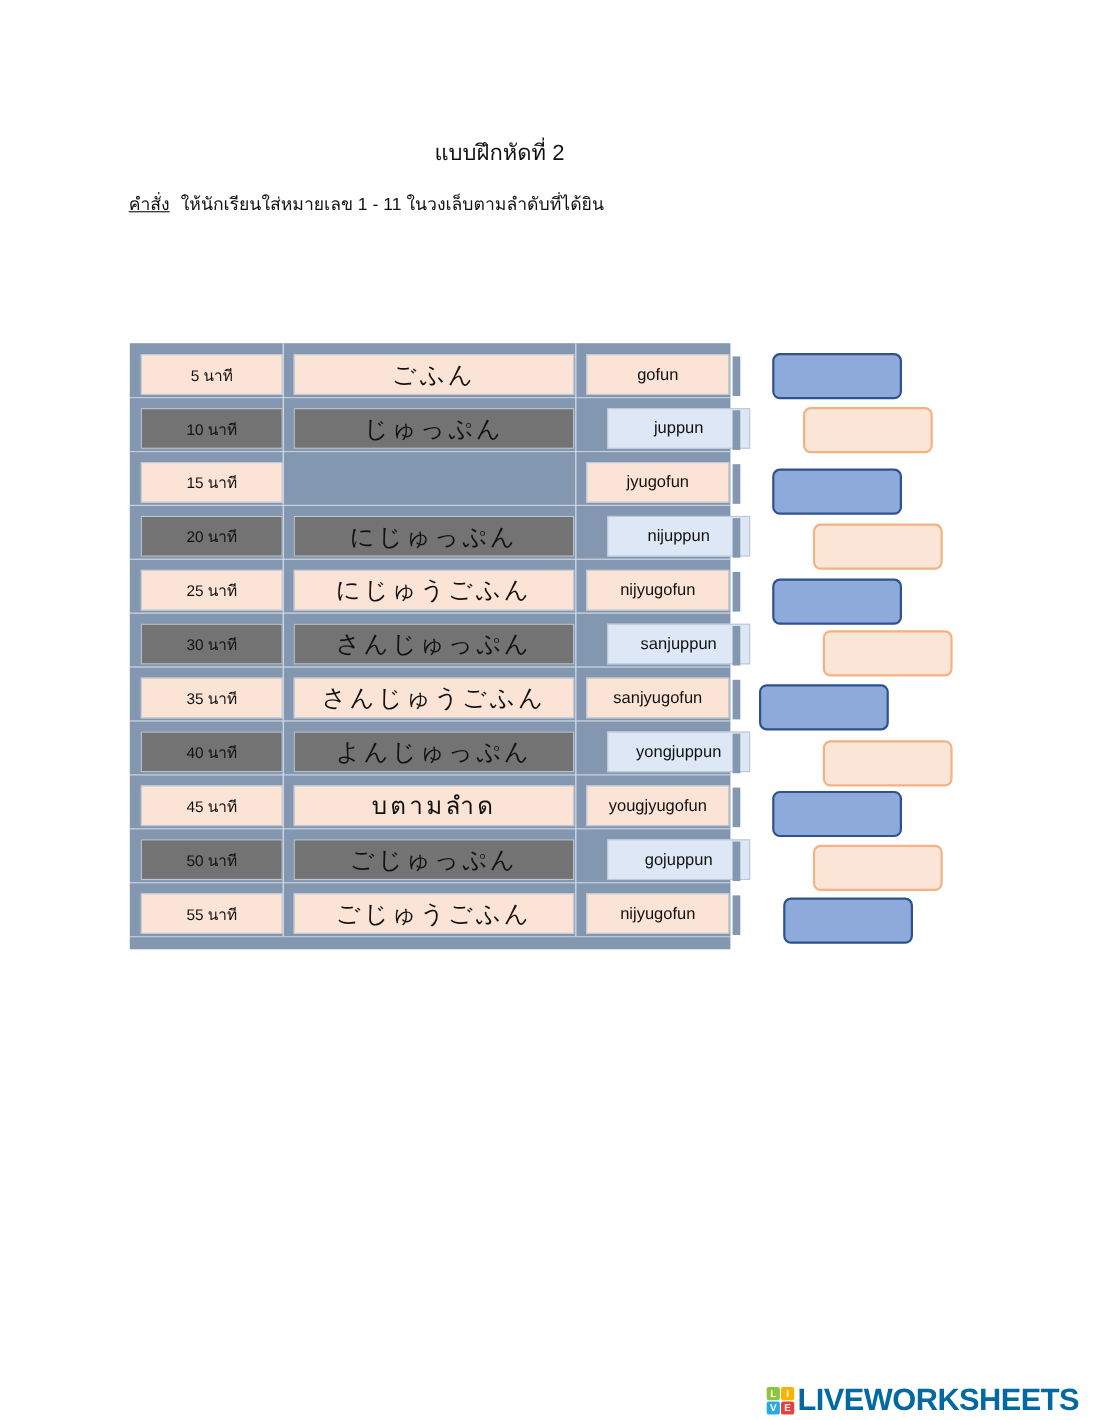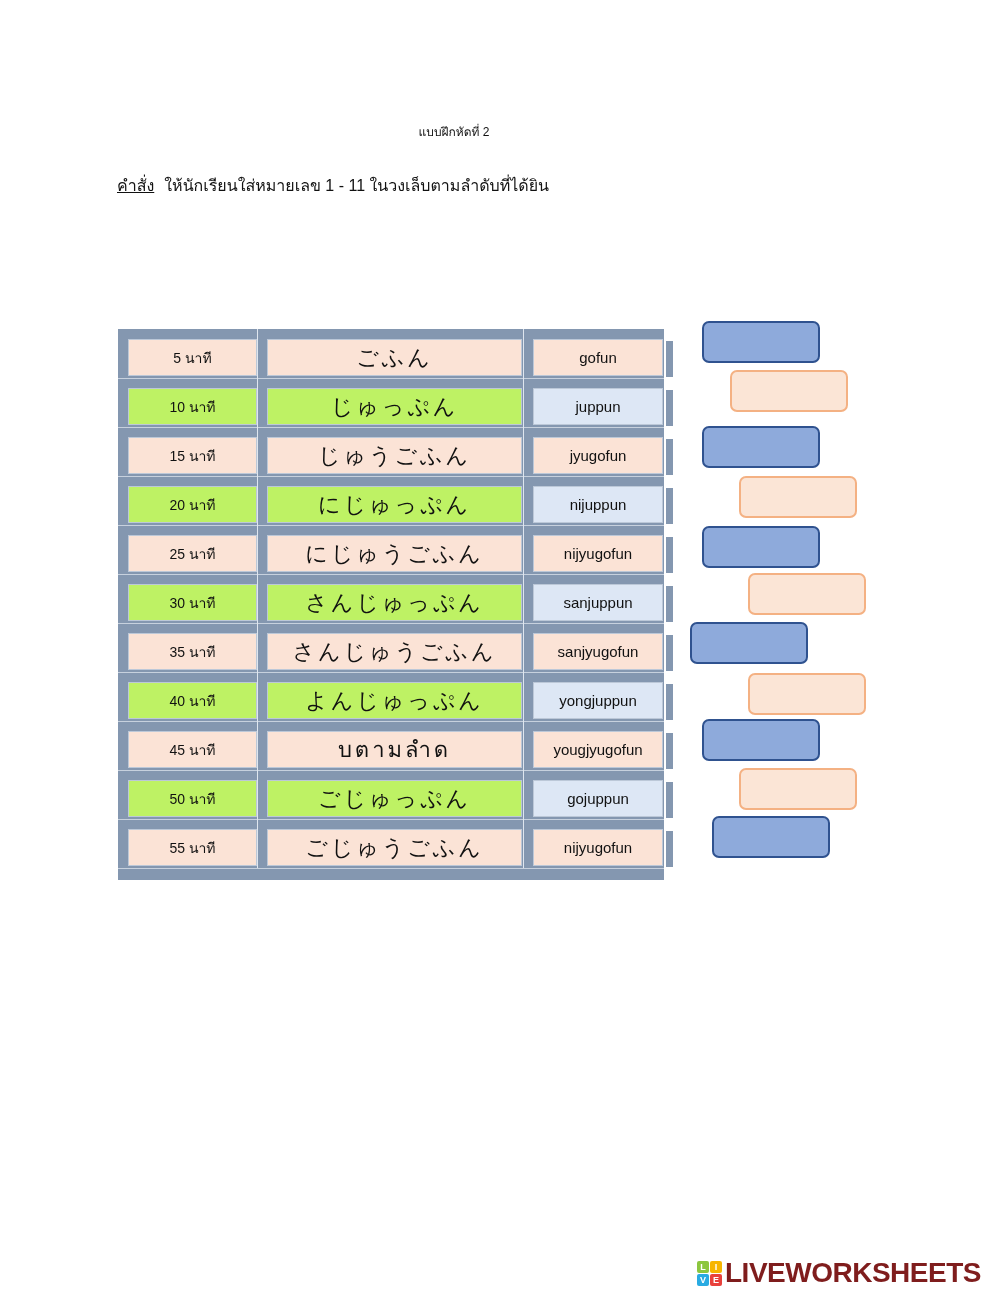--- a/index.html
+++ b/index.html
@@ -4,44 +4,44 @@
 <style>
   html, body { margin: 0; padding: 0; }
   body {
     width: 1000px; height: 1291px; position: relative; overflow: hidden;
     background: #ffffff;
     font-family: "Liberation Sans", "DejaVu Sans", sans-serif;
     color: #111;
   }
   .title {
     position: absolute; top: 122px; left: 0; width: 912px; text-align: center;
-    font-size: 12px; padding-left: 0; box-sizing: border-box;
+    font-size: 20px; padding-left: 0; box-sizing: border-box;
   }
   .title span { position: relative; left: -2px; }
   .instruction {
     position: absolute; top: 173px; left: 117px;
     font-size: 16px; white-space: nowrap;
   }
   .instruction .label { text-decoration: underline; margin-right: 10px; }
 
   .table {
-    position: absolute; left: 118px; top: 329px; width: 546px;
+    position: absolute; left: 118px; top: 312px; width: 546px;
   }
   .row {
     position: relative; height: 49px;
     background: #8497b0;
   }
   .cell {
     position: absolute; top: 10px; height: 37px;
     display: flex; align-items: center; justify-content: center;
     border: 1px solid #bcc8d8; box-sizing: border-box;
   }
   .row.peach .cell { background: #fbe3d6; }
-  .row.blue .cell { background: #bef264; }
-  .row.blue .cell.c3 { background: #dde7f5; }
+  .row.blue .cell { background: #737373; }
+  .row.blue .cell.c3 { background: #dde7f5; margin-left: 19px; }
   .c1 { left: 10px; width: 129px; font-size: 14px; }
   .c2 { left: 149px; width: 255px; font-size: 22px; letter-spacing: 3px; font-family: Liberation Serif, serif; }
   .c3 { left: 415px; width: 130px; font-size: 15px; }
   .vline {
     position: absolute; top: 0; bottom: 0; width: 1px; background: #dfe6ef;
   }
   .vline.a { left: 139px; }
   .vline.b { left: 405px; }
   .rowline {
     position: absolute; left: 0; right: 0; top: 0; height: 1px; background: #c7d1de;
@@ -66,21 +66,21 @@
   }
   .logo-icon {
     display: grid; grid-template-columns: 12px 12px; grid-template-rows: 12px 12px; gap: 1px;
     margin-right: 3px;
   }
   .logo-icon span {
     display: flex; align-items: center; justify-content: center;
     font-size: 9px; font-weight: bold; color: #fff; border-radius: 2px;
   }
   .logo-text {
-    font-size: 28px; font-weight: bold; color: #7f1d1d; letter-spacing: -0.5px;
+    font-size: 28px; font-weight: bold; color: #0369a1; letter-spacing: -0.5px;
     font-family: "Liberation Sans", sans-serif;
   }
 </style>
 </head>
 <body>
 
 <div class="title"><span>แบบฝึกหัดที่ 2</span></div>
 
 <div class="instruction">
   <span class="label">คำสั่ง</span><span>ให้นักเรียนใส่หมายเลข 1 - 11 ในวงเล็บตามลำดับที่ได้ยิน</span>
@@ -102,21 +102,20 @@
     <div class="cell c1">10 นาที</div>
     <div class="cell c2">じゅっぷん</div>
     <div class="cell c3">juppun</div>
     <div class="trail"></div>
   </div>
   <div class="row peach">
     <div class="rowline"></div>
       <div class="vline a"></div>
       <div class="vline b"></div>
     <div class="cell c1">15 นาที</div>
-    <div class="cell c2">じゅうごふん</div>
     <div class="cell c3">jyugofun</div>
     <div class="trail"></div>
   </div>
   <div class="row blue">
     <div class="rowline"></div>
       <div class="vline a"></div>
       <div class="vline b"></div>
     <div class="cell c1">20 นาที</div>
     <div class="cell c2">にじゅっぷん</div>
     <div class="cell c3">nijuppun</div>

